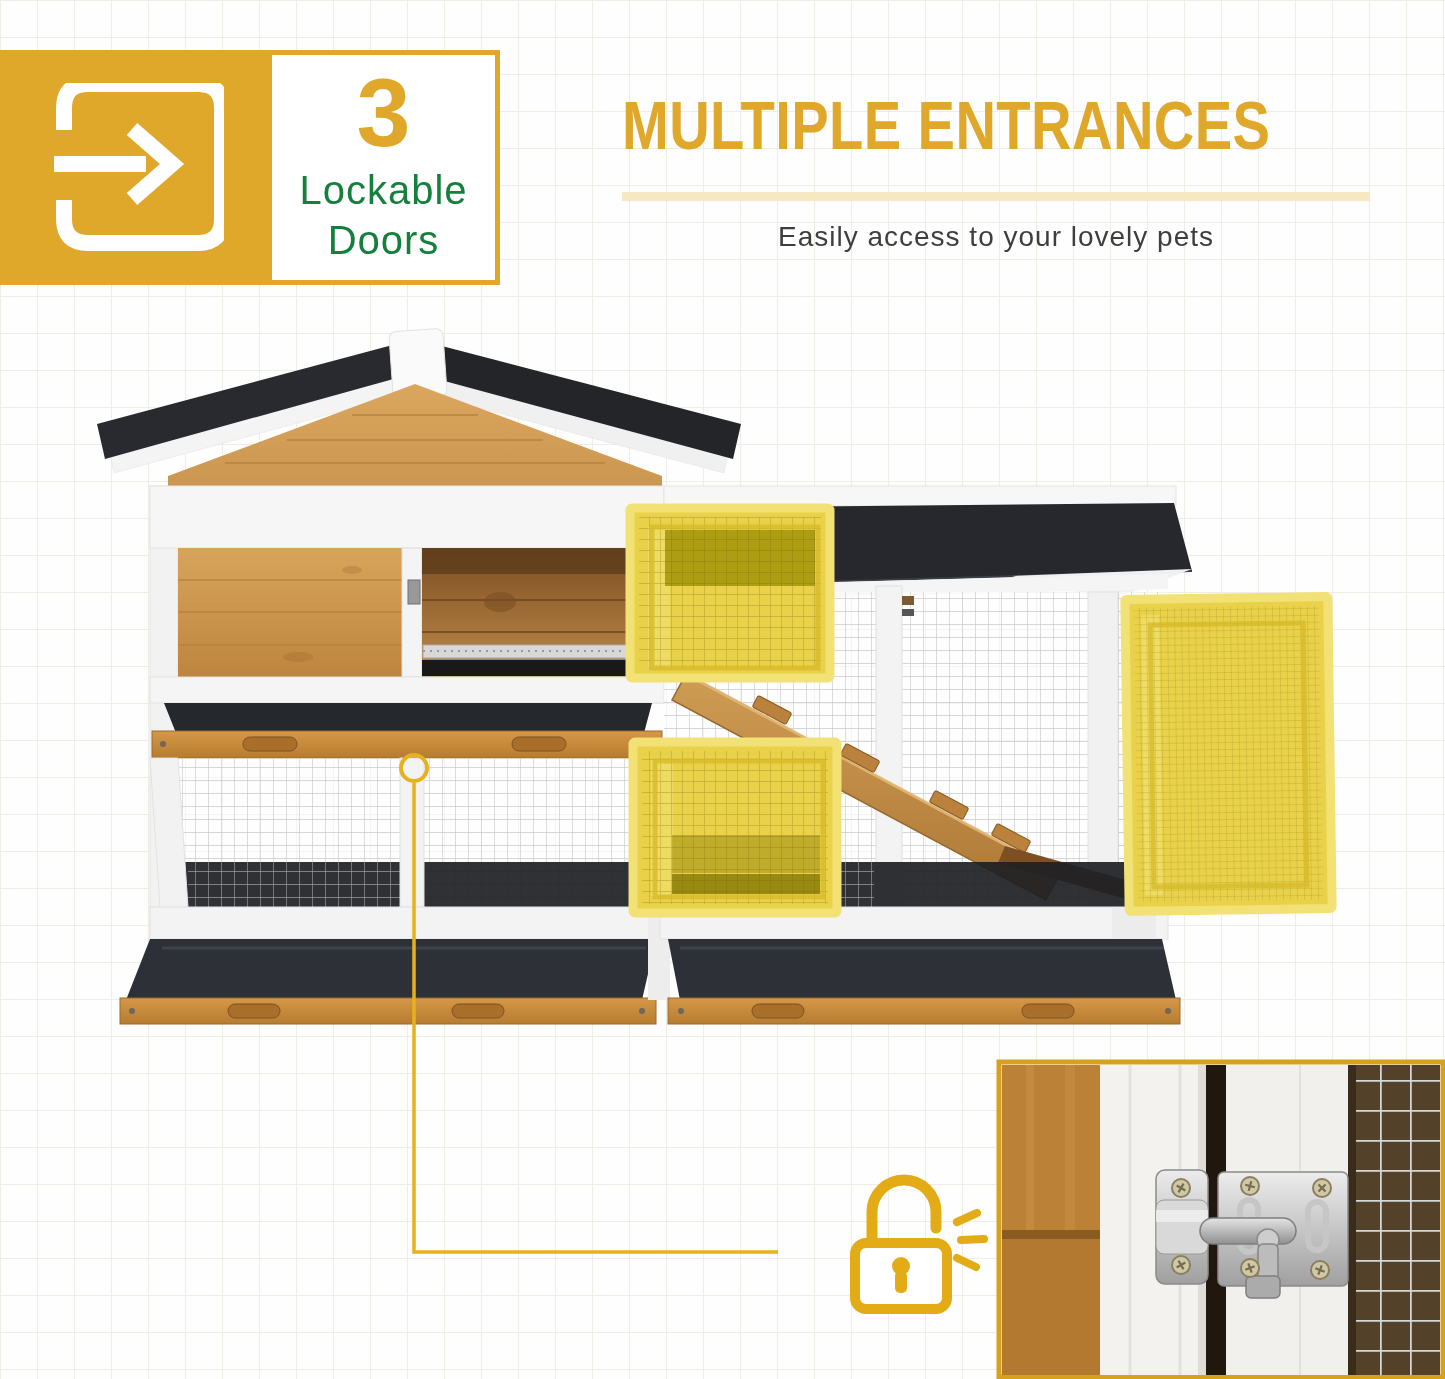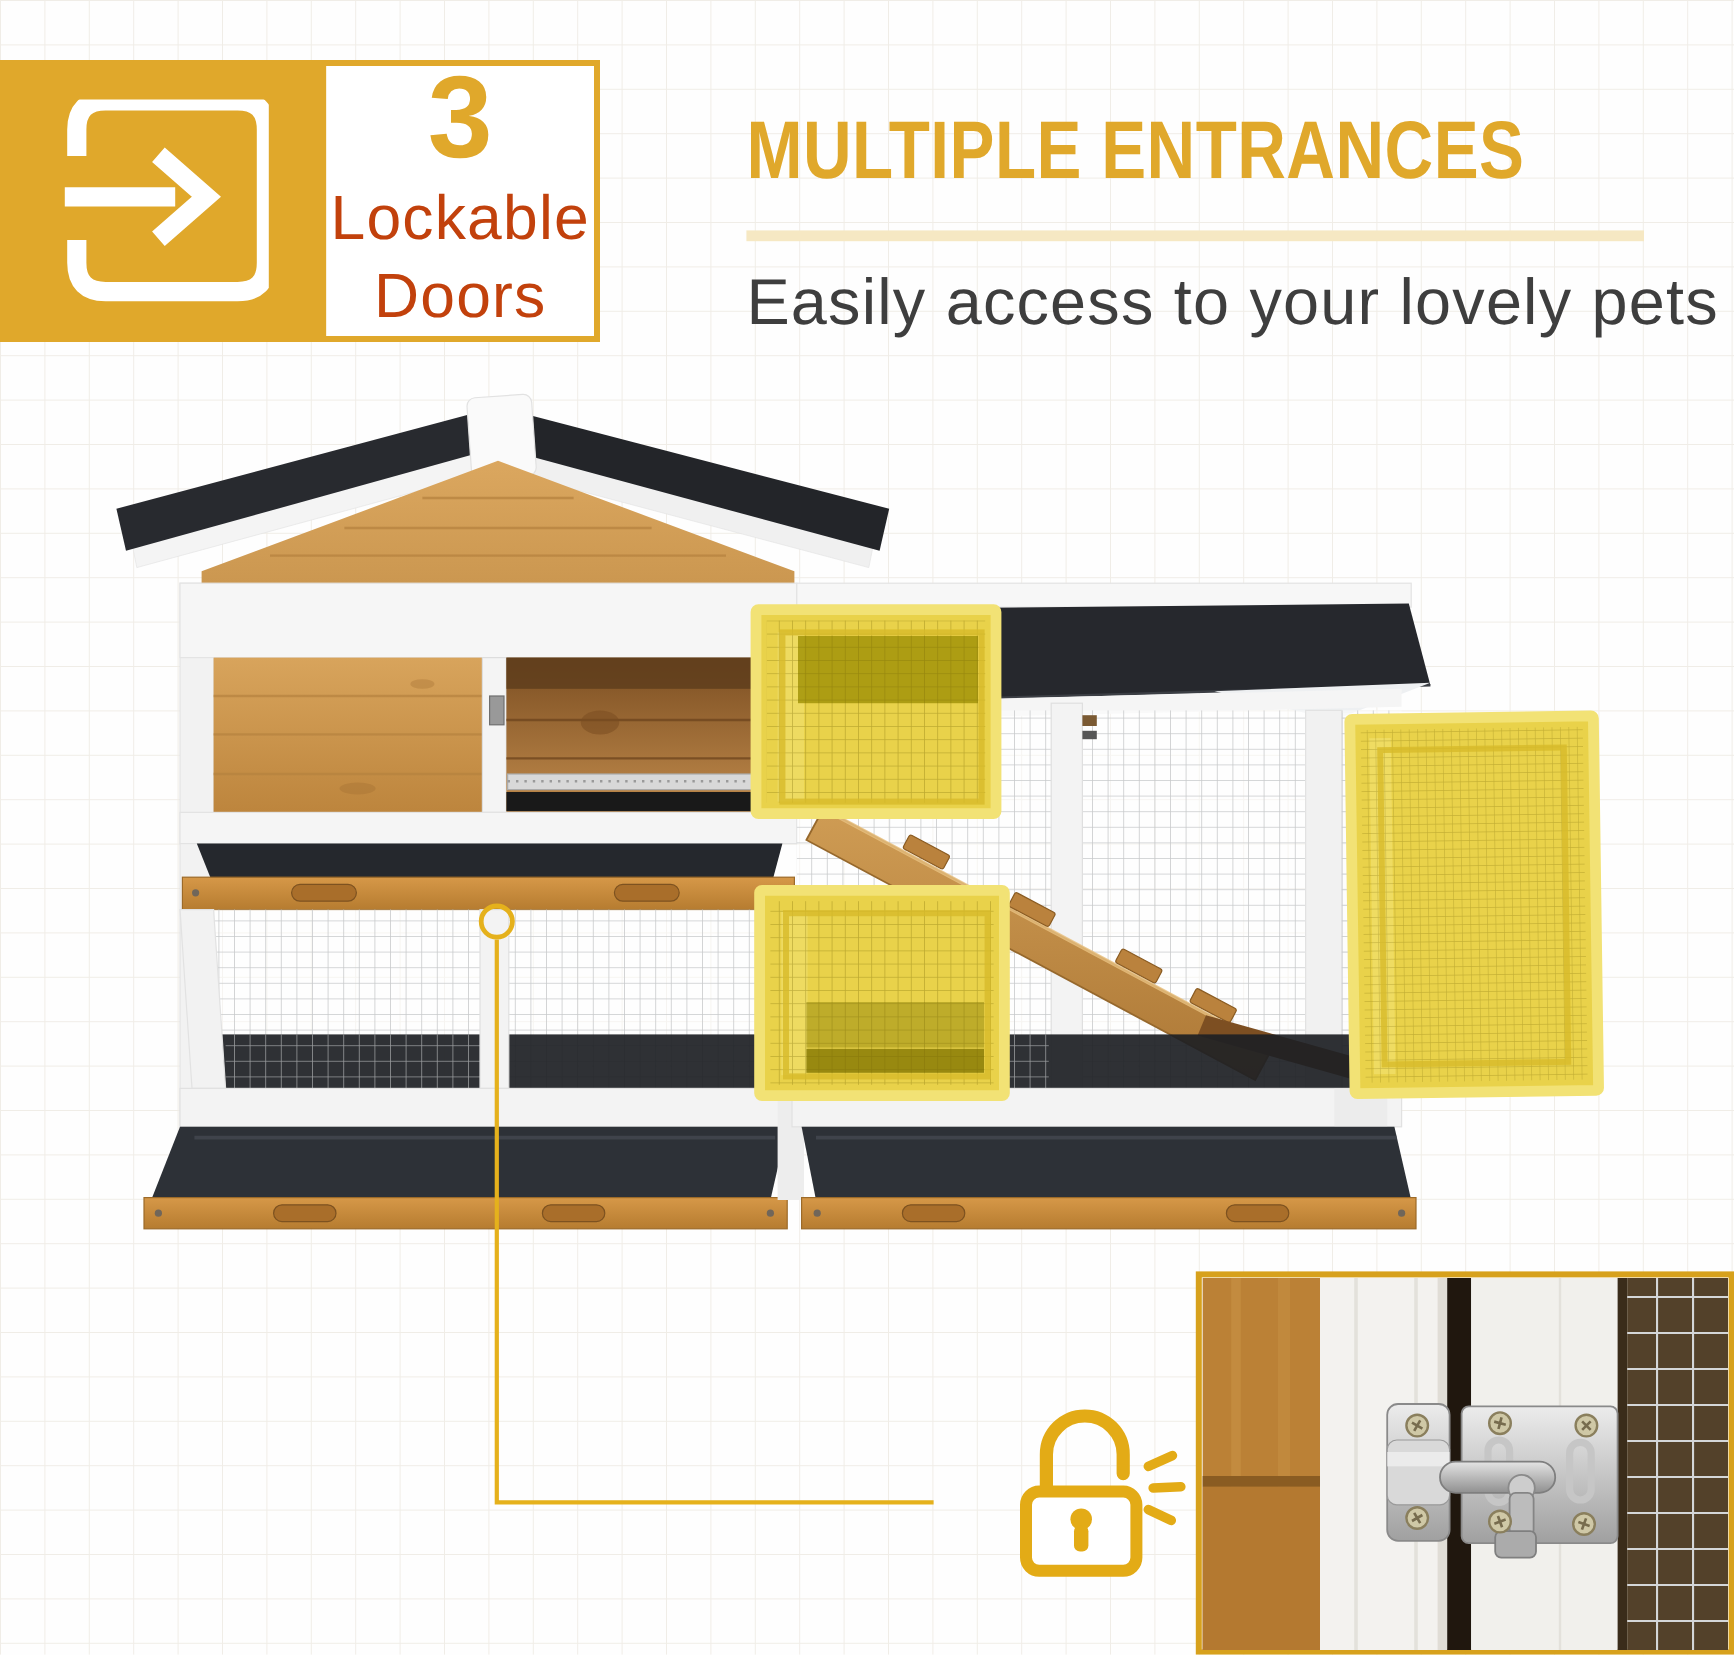--- a/index.html
+++ b/index.html
@@ -23,32 +23,32 @@
   }
   .badge-icon-cell {
     flex:0 0 267px; background:#e0a82b;
     display:flex; align-items:center; justify-content:center;
   }
   .badge-text-cell {
     flex:1; background:#ffffff; display:flex; flex-direction:column;
     align-items:center; justify-content:center; padding-top:2px;
   }
   .badge-number { font-size:97px; font-weight:bold; color:#e0a82b; line-height:0.85; margin-bottom:10px; }
-  .badge-label { font-size:52px; color:#c2410c; line-height:1.25; letter-spacing:1px; }
+  .badge-label { font-size:40px; color:#15803d; line-height:1.25; letter-spacing:1px; }
 
   
   .headline { position:absolute; left:622px; top:86px; width:750px; }
   .title {
     font-size:68px; font-weight:bold; color:#e0a82b; white-space:nowrap;
     transform: scaleX(0.825); transform-origin:0 50%; letter-spacing:0.5px;
   }
   .rule { margin-top:28px; width:748px; height:9px; background:#f6e8c3; }
   .subtitle {
     margin-top:20px; width:748px; text-align:center;
-    font-size:54px; color:#3e3e3e; letter-spacing:1px; white-space:nowrap;
+    font-size:28px; color:#3e3e3e; letter-spacing:1px; white-space:nowrap;
   }
 </style>
 </head>
 <body>
 
 <div class="stage">
 
   <svg class="art" viewBox="0 0 1445 1379">
     <defs>
       <pattern id="mesh" width="13" height="13" patternUnits="userSpaceOnUse">

